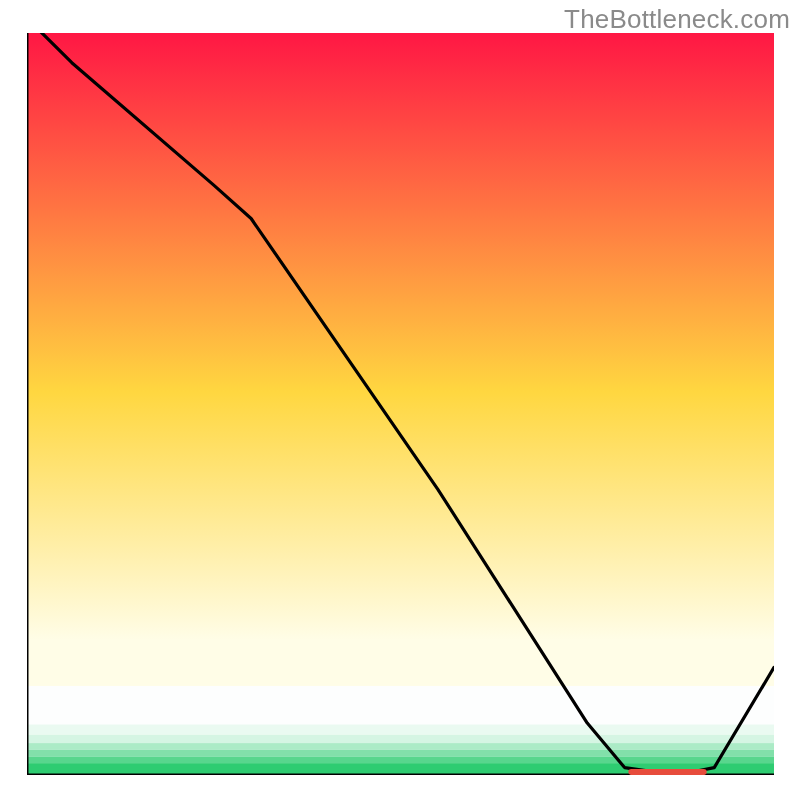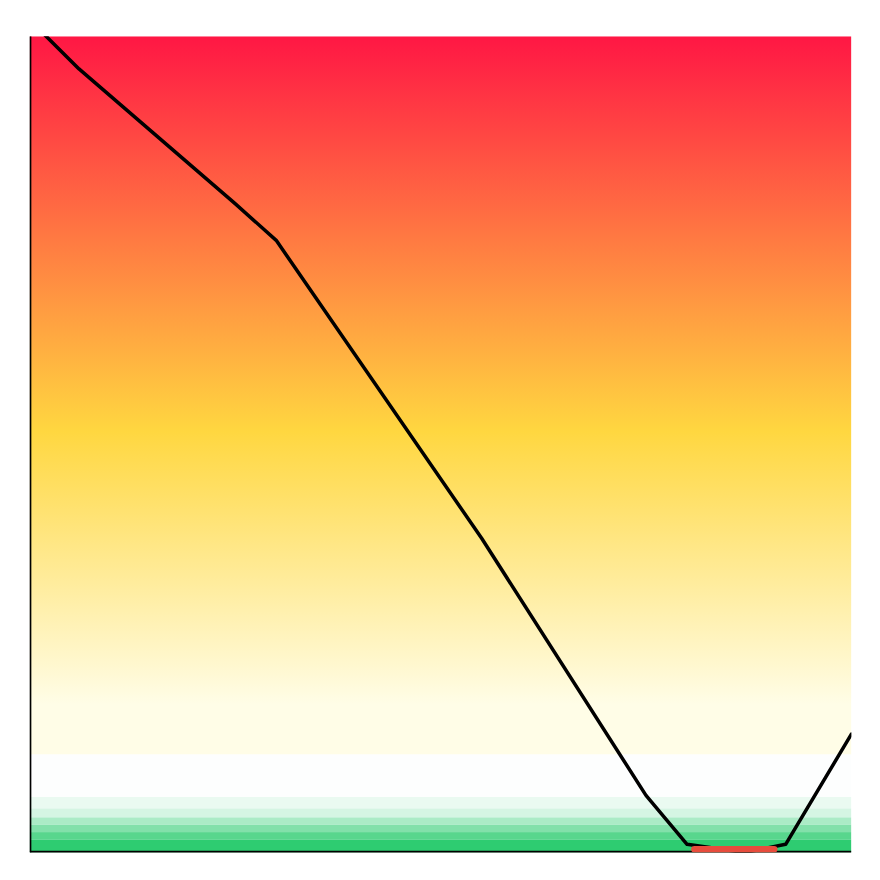--- a/index.html
+++ b/index.html
@@ -35,20 +35,21 @@
   }
   .plot svg {
     display: block;
   }
 </style>
 </head>
 <body>
 
 <div class="frame">
 
+  <div class="watermark">TheBottleneck.com</div>
 
   <div class="plot">
     <svg id="chart-svg" width="747" height="742" viewBox="0 0 747 742">
         <defs>
           <linearGradient id="bg-grad" x1="0" y1="0" x2="0" y2="1">
             <stop offset="0%" stop-color="#ff1744"></stop>
             <stop offset="55.00000000000001%" stop-color="#ffd740"></stop>
             <stop offset="93%" stop-color="#fffde7"></stop>
           </linearGradient>
         </defs>

